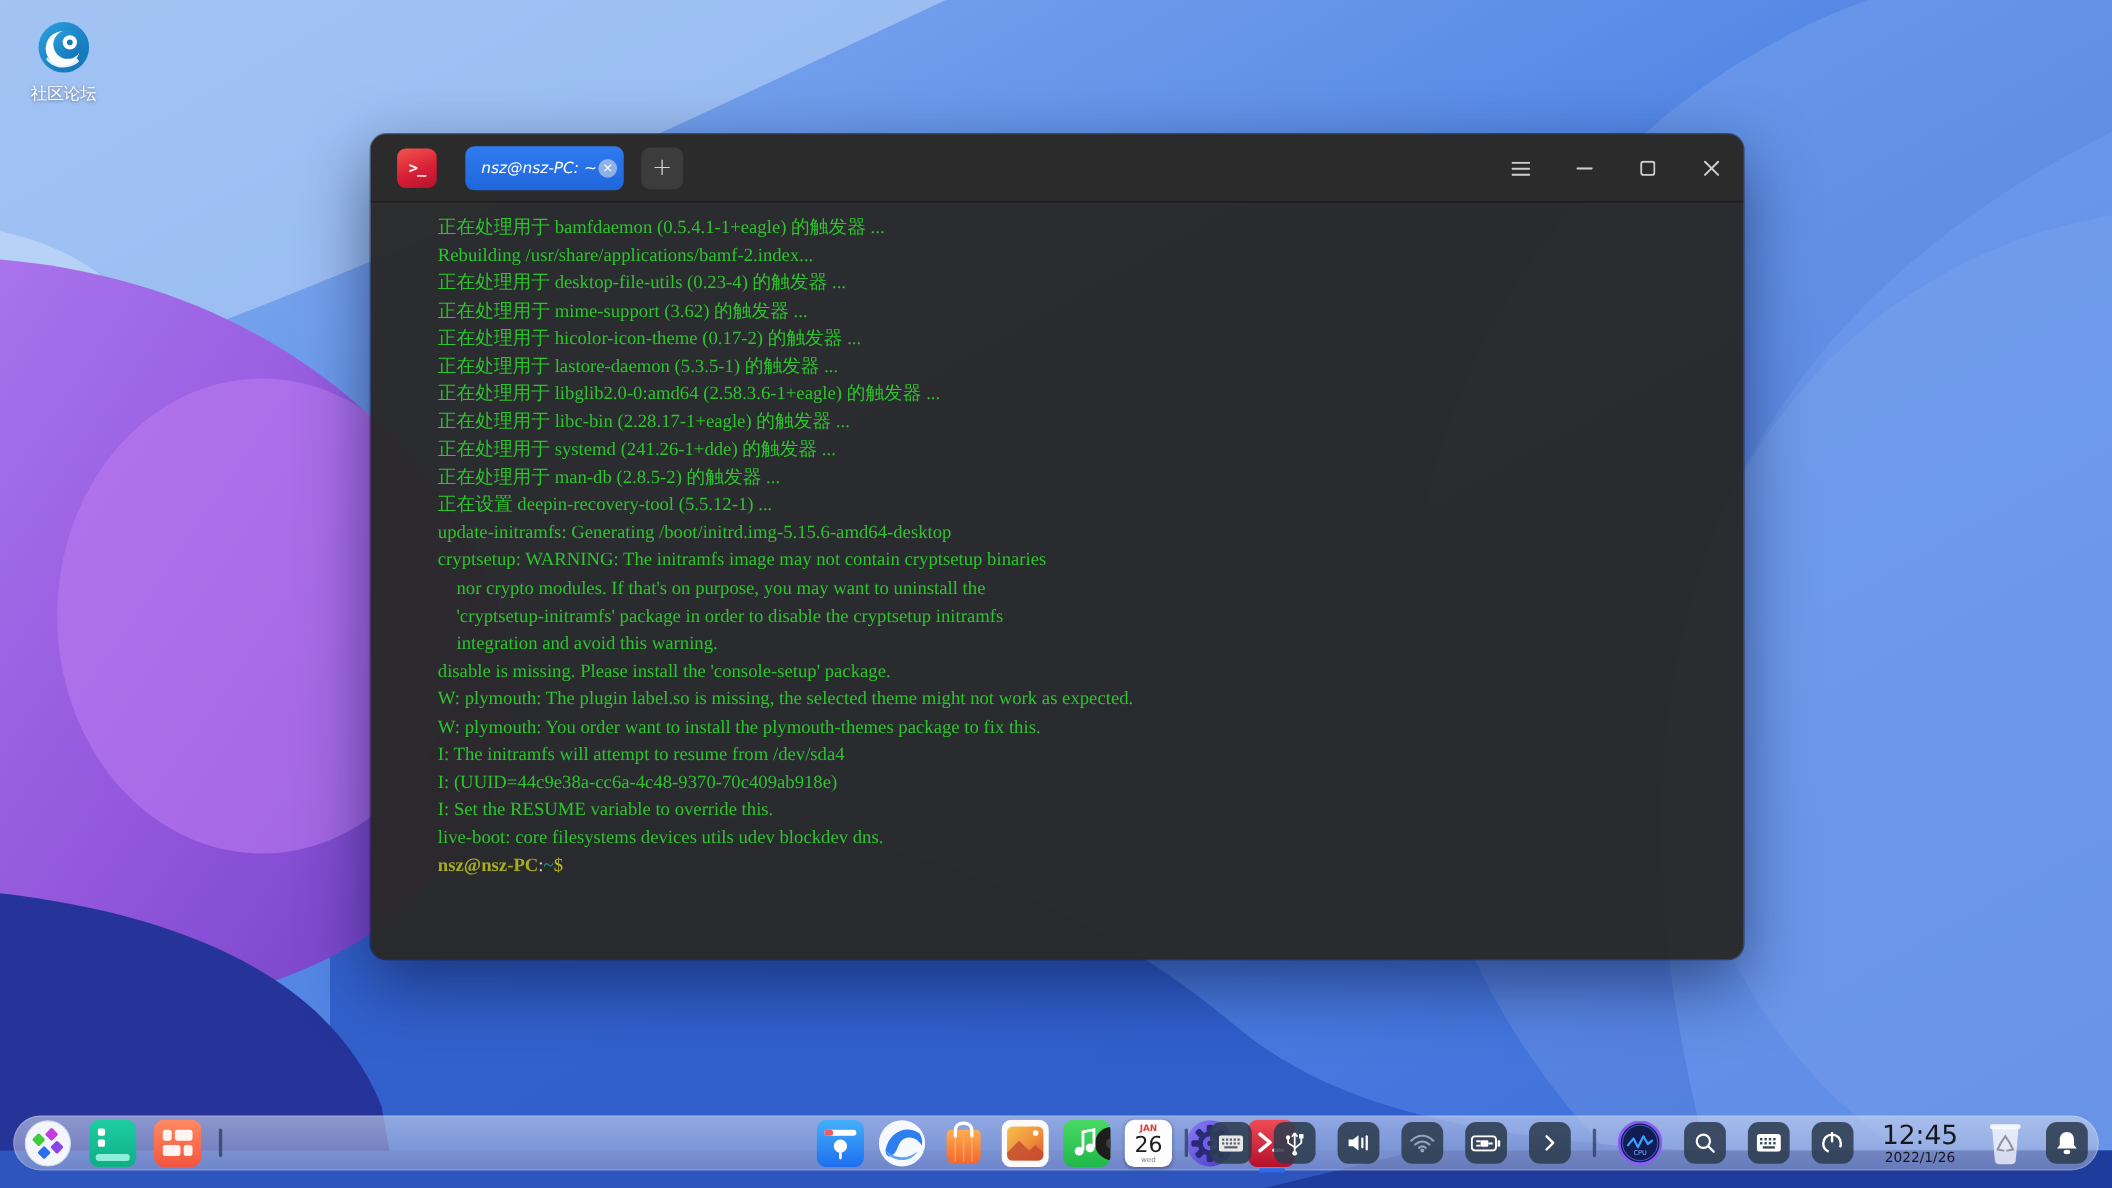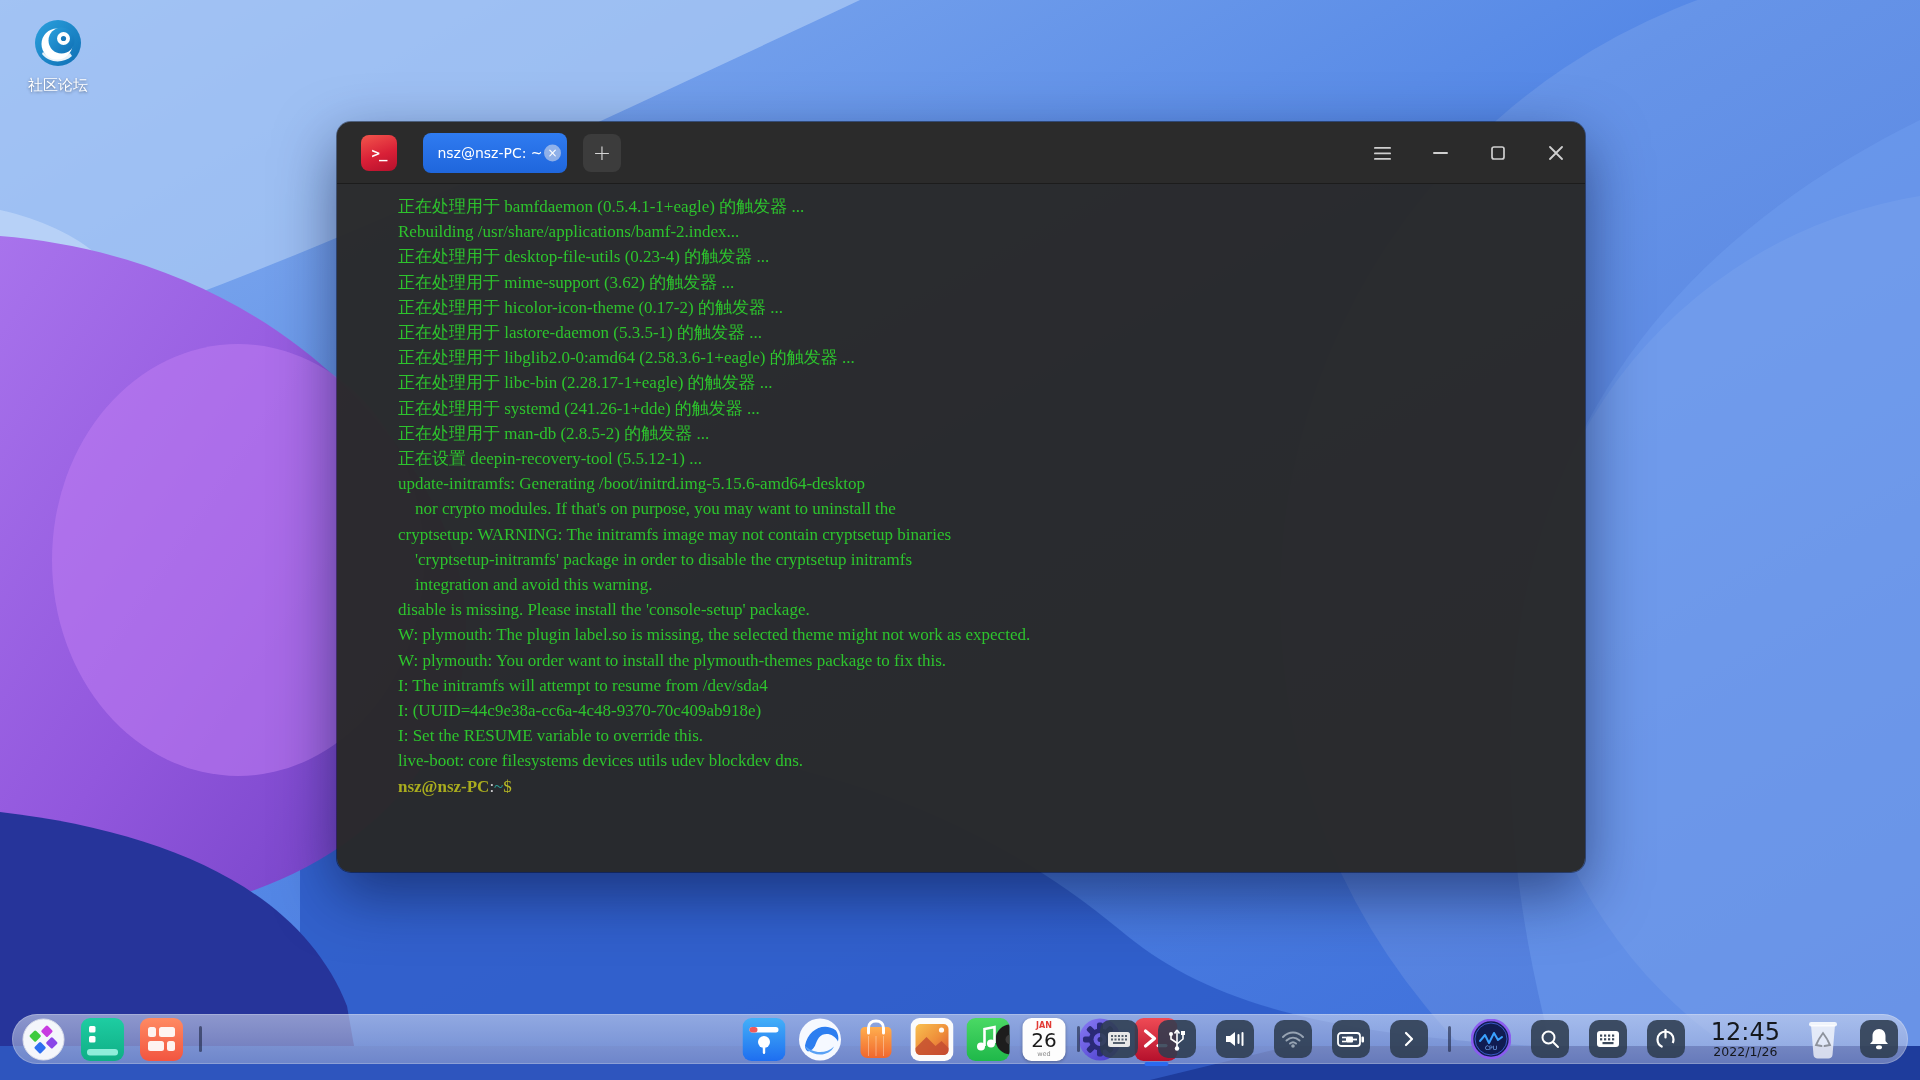--- a/index.html
+++ b/index.html
@@ -17,21 +17,21 @@
     background:rgba(40,40,40,0.97); border-radius:14px; overflow:hidden;
     box-shadow:0 22px 60px rgba(8,18,60,0.55), 0 0 0 1px rgba(0,0,0,0.45); }
   .titlebar { position:relative; height:62px; display:flex; align-items:center; padding:0 16px;
     background:#2b2b2b; border-bottom:1px solid rgba(0,0,0,0.35); }
   .app-icon { width:36px; height:36px; border-radius:8px; margin-left:8px;
     background:linear-gradient(160deg,#f2564c 0%,#d92037 55%,#b5102c 100%);
     display:flex; align-items:center; justify-content:center;
     color:#fff; font-family:"DejaVu Sans Mono",monospace; font-weight:bold; font-size:14px; letter-spacing:-1px; }
   .tab { position:relative; width:144px; height:40px; border-radius:8px; margin-left:26px;
     background:linear-gradient(180deg,#2f7bf0,#1f66dc);
-    display:flex; align-items:center; justify-content:center; cursor:pointer; }
+    display:flex; align-items:center; justify-content:center; cursor:pointer;font-style:italic; }
   .tab-title { color:#fff; font-size:14px; padding-right:10px; }
   .tab-close { position:absolute; right:6px; top:50%; transform:translateY(-50%);
     width:17px; height:17px; border-radius:50%; background:rgba(230,230,235,0.55);
     color:#fff; font-size:12px; line-height:16px; text-align:center; cursor:pointer; }
   .newtab { width:38px; height:38px; border-radius:8px; margin-left:16px; background:#3c3c3c;
     color:#d5d5d5; font-size:22px; font-weight:300; display:flex; align-items:center; justify-content:center; cursor:pointer; }
   .win-controls { position:absolute; right:14px; top:0; height:62px; display:flex; align-items:center; gap:28px; }
   .win-btn { width:30px; height:30px; display:flex; align-items:center; justify-content:center; cursor:pointer; }
   .term-body { padding:10px 20px 0 24px; font-family:Liberation Serif, serif;
     font-size:17px; line-height:25.2px;margin-left:37px; }
@@ -158,22 +158,22 @@
           <div class="term-line">正在处理用于 desktop-file-utils (0.23-4) 的触发器 ...</div>
           <div class="term-line">正在处理用于 mime-support (3.62) 的触发器 ...</div>
           <div class="term-line">正在处理用于 hicolor-icon-theme (0.17-2) 的触发器 ...</div>
           <div class="term-line">正在处理用于 lastore-daemon (5.3.5-1) 的触发器 ...</div>
           <div class="term-line">正在处理用于 libglib2.0-0:amd64 (2.58.3.6-1+eagle) 的触发器 ...</div>
           <div class="term-line">正在处理用于 libc-bin (2.28.17-1+eagle) 的触发器 ...</div>
           <div class="term-line">正在处理用于 systemd (241.26-1+dde) 的触发器 ...</div>
           <div class="term-line">正在处理用于 man-db (2.8.5-2) 的触发器 ...</div>
           <div class="term-line">正在设置 deepin-recovery-tool (5.5.12-1) ...</div>
           <div class="term-line">update-initramfs: Generating /boot/initrd.img-5.15.6-amd64-desktop</div>
+          <div class="term-line">cryptsetup: WARNING: The initramfs image may not contain cryptsetup binaries</div>
           <div class="term-line">    nor crypto modules. If that's on purpose, you may want to uninstall the</div>
-          <div class="term-line">cryptsetup: WARNING: The initramfs image may not contain cryptsetup binaries</div>
           <div class="term-line">    'cryptsetup-initramfs' package in order to disable the cryptsetup initramfs</div>
           <div class="term-line">    integration and avoid this warning.</div>
           <div class="term-line">disable is missing. Please install the 'console-setup' package.</div>
           <div class="term-line">W: plymouth: The plugin label.so is missing, the selected theme might not work as expected.</div>
           <div class="term-line">W: plymouth: You order want to install the plymouth-themes package to fix this.</div>
           <div class="term-line">I: The initramfs will attempt to resume from /dev/sda4</div>
           <div class="term-line">I: (UUID=44c9e38a-cc6a-4c48-9370-70c409ab918e)</div>
           <div class="term-line">I: Set the RESUME variable to override this.</div>
           <div class="term-line">live-boot: core filesystems devices utils udev blockdev dns.</div>
         </div>

